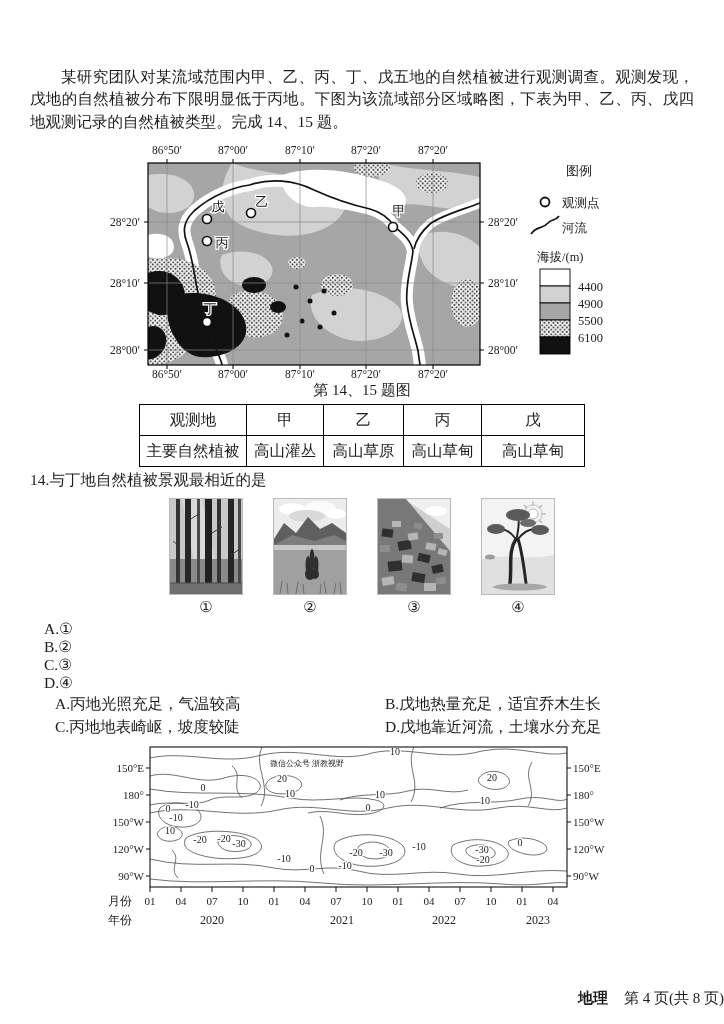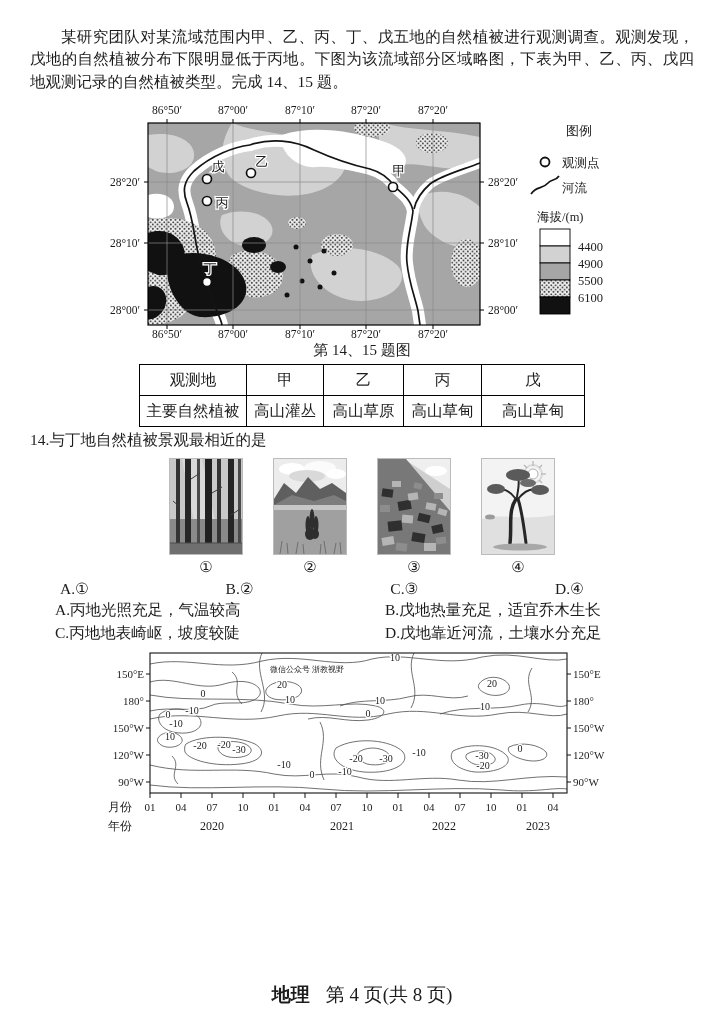--- a/index.html
+++ b/index.html
@@ -1,33 +1,33 @@
 <!DOCTYPE html>
 <html><head>
 <meta charset="utf-8">
 <style>
   html,body{margin:0;padding:0;background:#ffffff;}
   .page{position:relative;width:724px;height:1024px;background:#fff;overflow:hidden;
         font-family:"Liberation Serif","DejaVu Serif",serif;color:#1c1c1c;}
   .para{margin:0 30px;text-align:justify;text-indent:2em;font-size:15.5px;line-height:1.45;}
-  .intro-top{padding-top:26px;}
+  .intro-top{padding-top:26px;margin-top:40px;}
   .fig-caption{text-align:center;font-size:15px;margin:1px 0;}
   table.veg{border-collapse:collapse;margin:4px auto 1px;table-layout:fixed;}
   table.veg th,table.veg td{border:1.1px solid #000;font-weight:normal;text-align:center;
         font-size:15.5px;height:30px;padding:0;margin-top:45px;}
   .qline{margin:2px 30px 0;font-size:15.5px;line-height:1.45;}
   .photos{display:flex;justify-content:center;gap:30px;margin-top:6px;}
   .photos figure{margin:0;text-align:center;}
   .photos figcaption{font-size:15px;margin-top:3px;}
   .photos svg{display:block;border:0.5px solid #bbb;}
-  .opts4{display:flex;justify-content:space-between;margin:4px 140px 0 60px;font-size:15.5px;}
+  .opts4{display:flex;justify-content:space-between;margin:4px 140px 0 44px;font-size:15.5px;flex-direction:column;}
   .opts2{display:grid;grid-template-columns:330px 1fr;margin:0 30px 4px 55px;
          font-size:15.5px;line-height:1.5;}
   svg.fig{display:block;margin:2px auto 0;}
-  .footer{position:absolute;bottom:16px;left:0;width:100%;text-align:center;font-size:19px;}
+  .footer{position:absolute;bottom:16px;left:0;width:100%;text-align:right;font-size:15px;}
   .footer .subj{font-weight:bold;margin-right:16px;}
   text{font-family:"Liberation Serif","DejaVu Serif",serif;fill:#1c1c1c;}
   .ctext{paint-order:stroke;stroke:#ffffff;stroke-width:2.5px;}
 </style>
 </head>
 <body>
 
 <div class="page">
 
   <p class="para intro-top">某研究团队对某流域范围内甲、乙、丙、丁、戊五地的自然植被进行观测调查。观测发现，戊地的自然植被分布下限明显低于丙地。下图为该流域部分区域略图，下表为甲、乙、丙、戊四地观测记录的自然植被类型。完成 14、15 题。</p>

